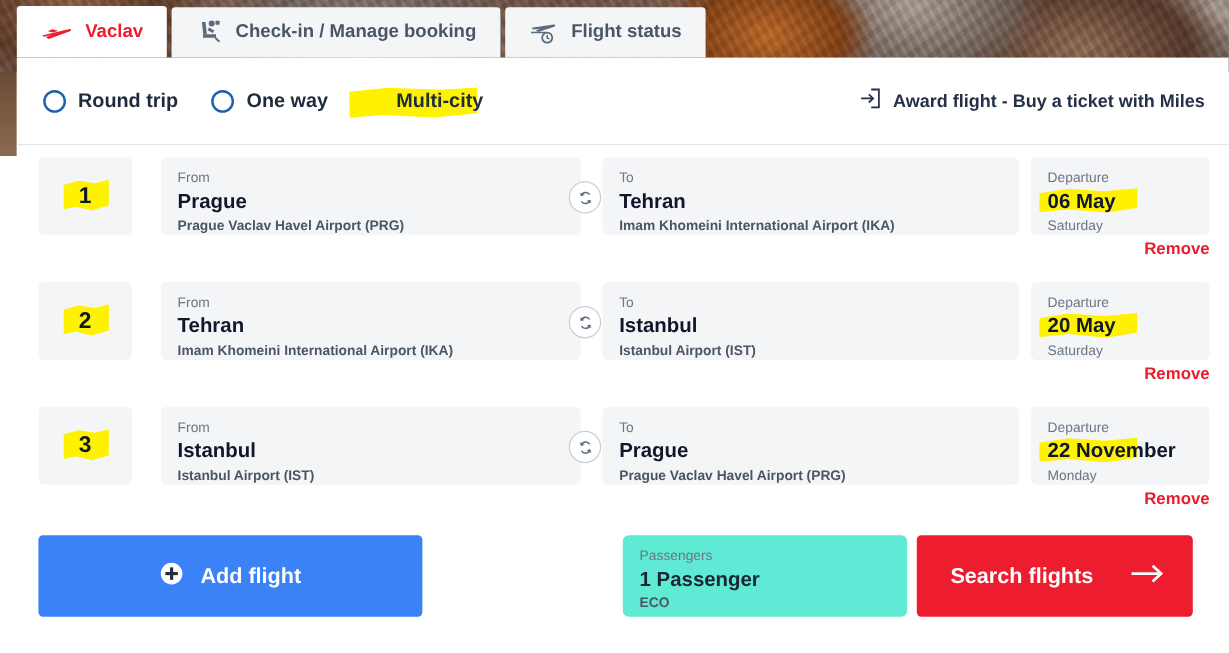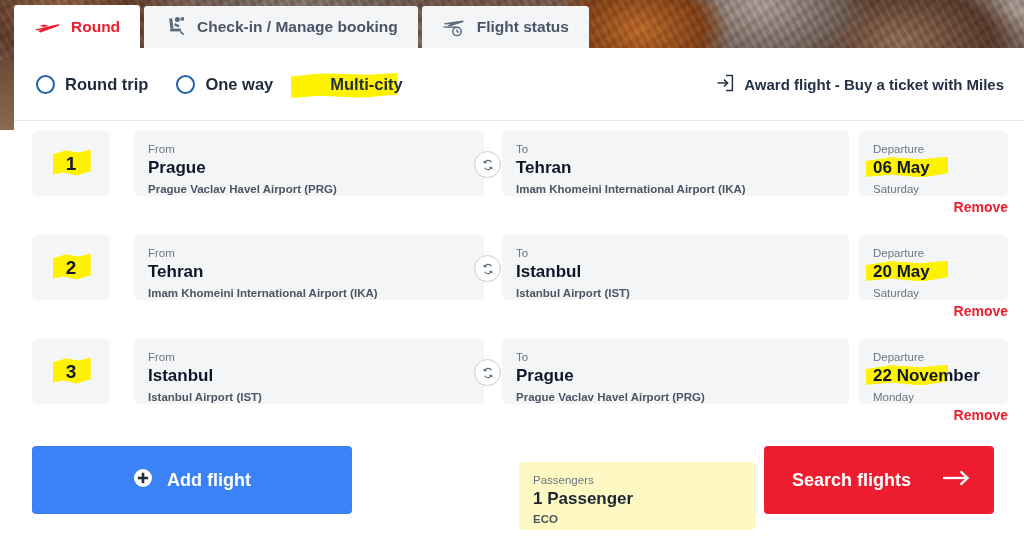--- a/index.html
+++ b/index.html
@@ -284,23 +284,23 @@
     align-items: center;
     justify-content: center;
     gap: 14px;
     color: #ffffff;
     font-size: 18px;
     font-weight: bold;
     cursor: pointer;
   }
   .pax-box {
     position: absolute;
-    left: 505px; top: 24px;
+    left: 505px; top: 8px;
     width: 237px; height: 68px;
-    background: #fef9c3;
+    background: #5eead4;
     border-radius: 5px;
     padding: 11px 0 0 14px;
     cursor: pointer;
   }
   .pax-label { font-size: 11.5px; color: #6b7683; line-height: 1.3; }
   .pax-value { font-size: 17px; font-weight: bold; color: #1b2634; line-height: 1.35; }
   .pax-class { font-size: 11.5px; color: #4a5663; font-weight: bold; margin-top: 2px; }
 
   .search-btn {
     position: absolute;
@@ -328,21 +328,21 @@
 
   <div class="tabbar">
 
     <div class="tab active">
       <span class="tab-icon">
         <svg width="26" height="14" viewBox="0 0 26 14">
           <path d="M1 9.5 L24 4.2 C25.4 3.9 25.6 5.6 24.3 6.1 L6.5 12.5 L4.2 11 L9 9.1 L2.6 10.6 Z" fill="#ed1c2e"></path>
           <path d="M9.5 4.4 L14.5 5.6 L10.2 7 L5.8 6 Z" fill="#ed1c2e"></path>
         </svg>
       </span>
-      <span>Round</span>
+      <span>Vaclav</span>
     </div>
 
     <div class="tab">
       <span class="tab-icon">
         <svg width="22" height="22" viewBox="0 0 22 22">
           <circle cx="13.4" cy="3.6" r="2.5" fill="#5a6b7d"></circle>
           <rect x="16.6" y="1.2" width="3.4" height="3.4" rx="0.6" fill="#5a6b7d"></rect>
           <path d="M5.2 2.4 L8.2 2.4 L9.4 12.6 L6.4 12.6 Z" fill="#5a6b7d"></path>
           <path d="M6.2 12.6 L17 12.6 L17 15.4 L6.2 15.4 Z" fill="#5a6b7d"></path>
           <path d="M11.2 7 L15.6 9.4 L14.4 11.4 L10 9.2 Z" fill="#5a6b7d"></path>

